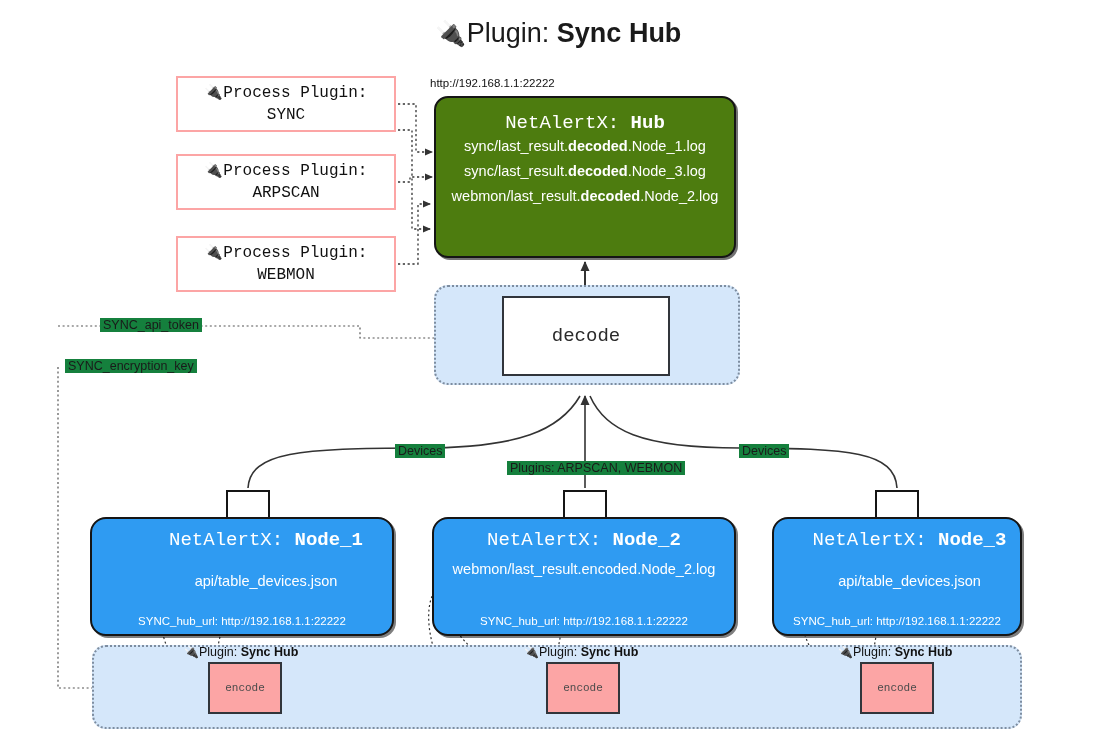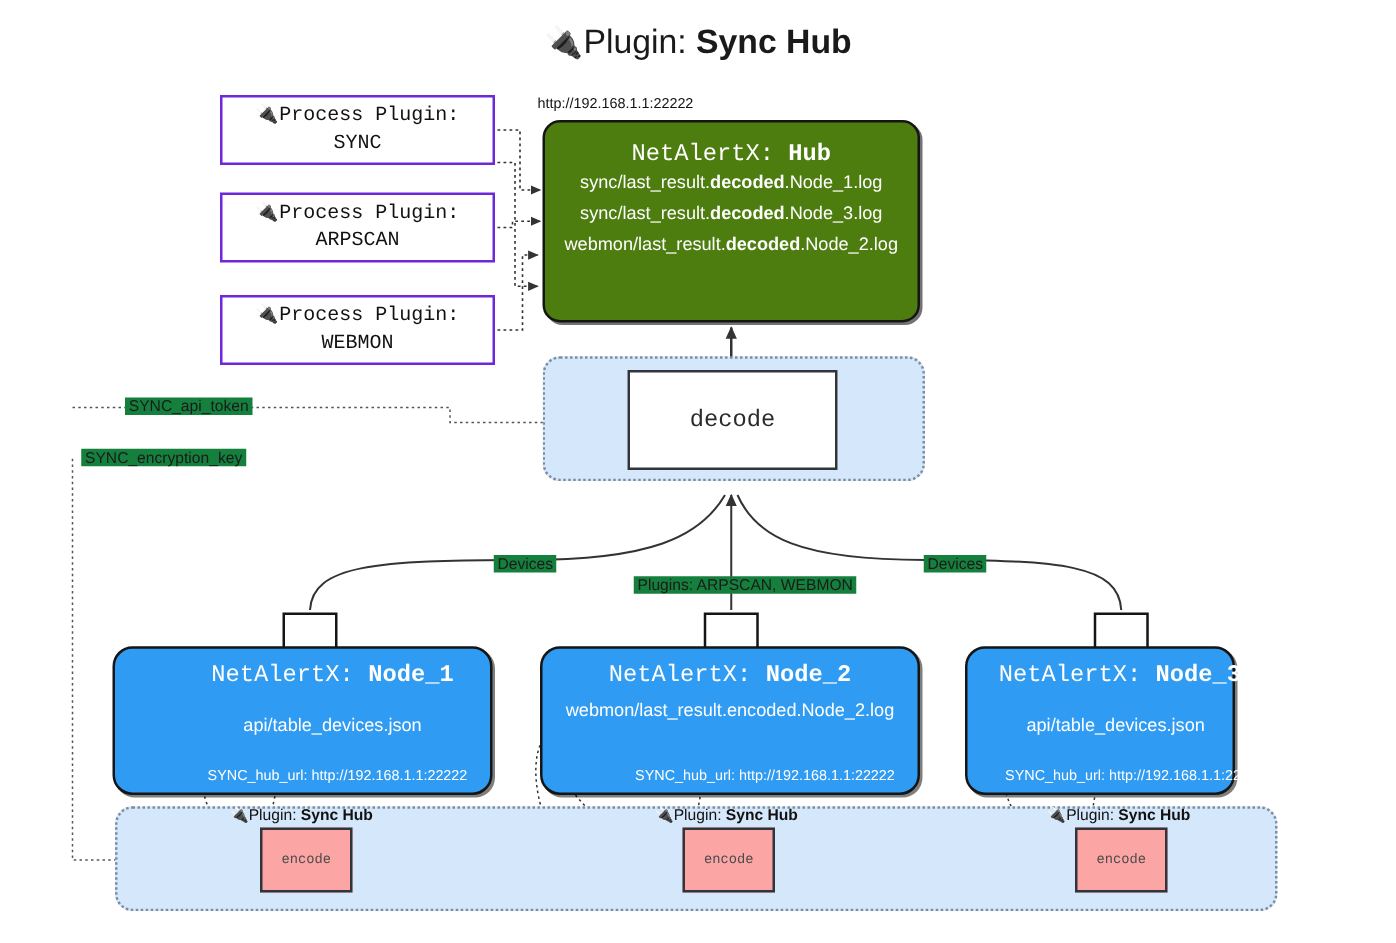--- a/index.html
+++ b/index.html
@@ -52,21 +52,21 @@
   }
   .page-title .tbold { font-weight: bold; }
 
   
   .proc-box {
     position: absolute;
     box-sizing: border-box;
     width: 220px;
     height: 56px;
     background: #ffffff;
-    border: 2px solid #6d28d9;
+    border: 2px solid #fca5a5;
     font-family: "Liberation Mono", monospace;
     font-size: 16px;
     color: #111111;
     text-align: center;
     line-height: 1.35;
     padding-top: 4px;
     white-space: nowrap;
   }
   .proc-box .plug {
     font-family: "Liberation Sans", sans-serif;
@@ -153,21 +153,21 @@
     box-sizing: border-box;
     background: #2f9bf2;
     border: 2px solid #151515;
     border-radius: 16px;
     box-shadow: 2px 2px 0 rgba(0,0,0,0.5);
     width: 304px;
     height: 119px;
   }
   #node1 { left: 90px;  top: 517px; padding-left: 48px; }
   #node2 { left: 432px; top: 517px; }
-  #node3 { left: 772px; top: 517px; width: 216px; padding-left: 25px; }
+  #node3 { left: 772px; top: 517px; width: 250px; padding-left: 25px; }
   .node-title {
     font-family: "Liberation Mono", monospace;
     font-size: 19px;
     color: #ffffff;
     text-align: center;
     margin-top: 10px;
     white-space: nowrap;
   }
   .node-title b { font-weight: bold; }
   .node-line {
@@ -179,21 +179,20 @@
   }
   .node-foot {
     position: absolute;
     left: 0;
     bottom: 7px;
     width: 100%;
     text-align: center;
     font-size: 11.5px;
     color: #ffffff;
     white-space: nowrap;
-    margin-left: 28px;
   }
   .node1-body { margin-top: 18px; }
   .node2-body { margin-top: 6px; }
   .node3-body { margin-top: 18px; }
 
   
   .envelope {
     position: absolute;
     width: 44px;
     height: 30px;

